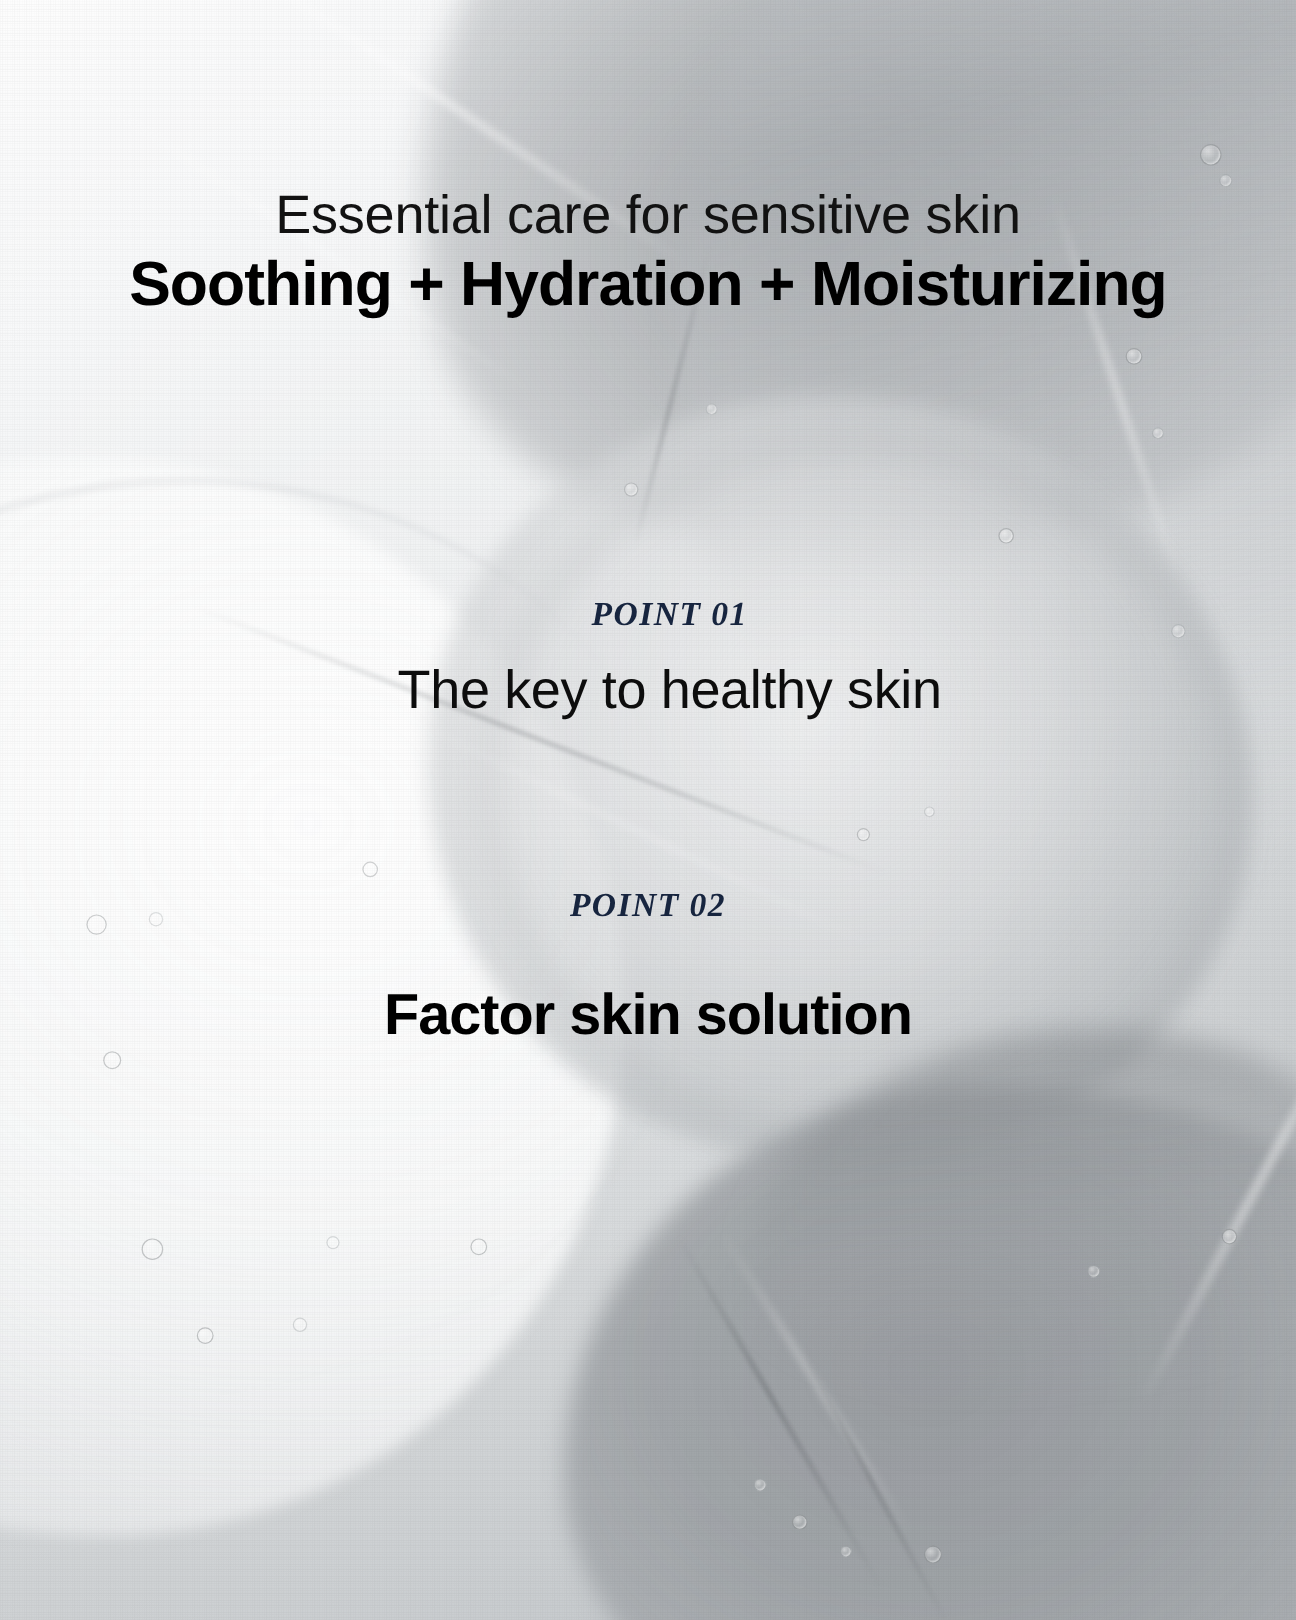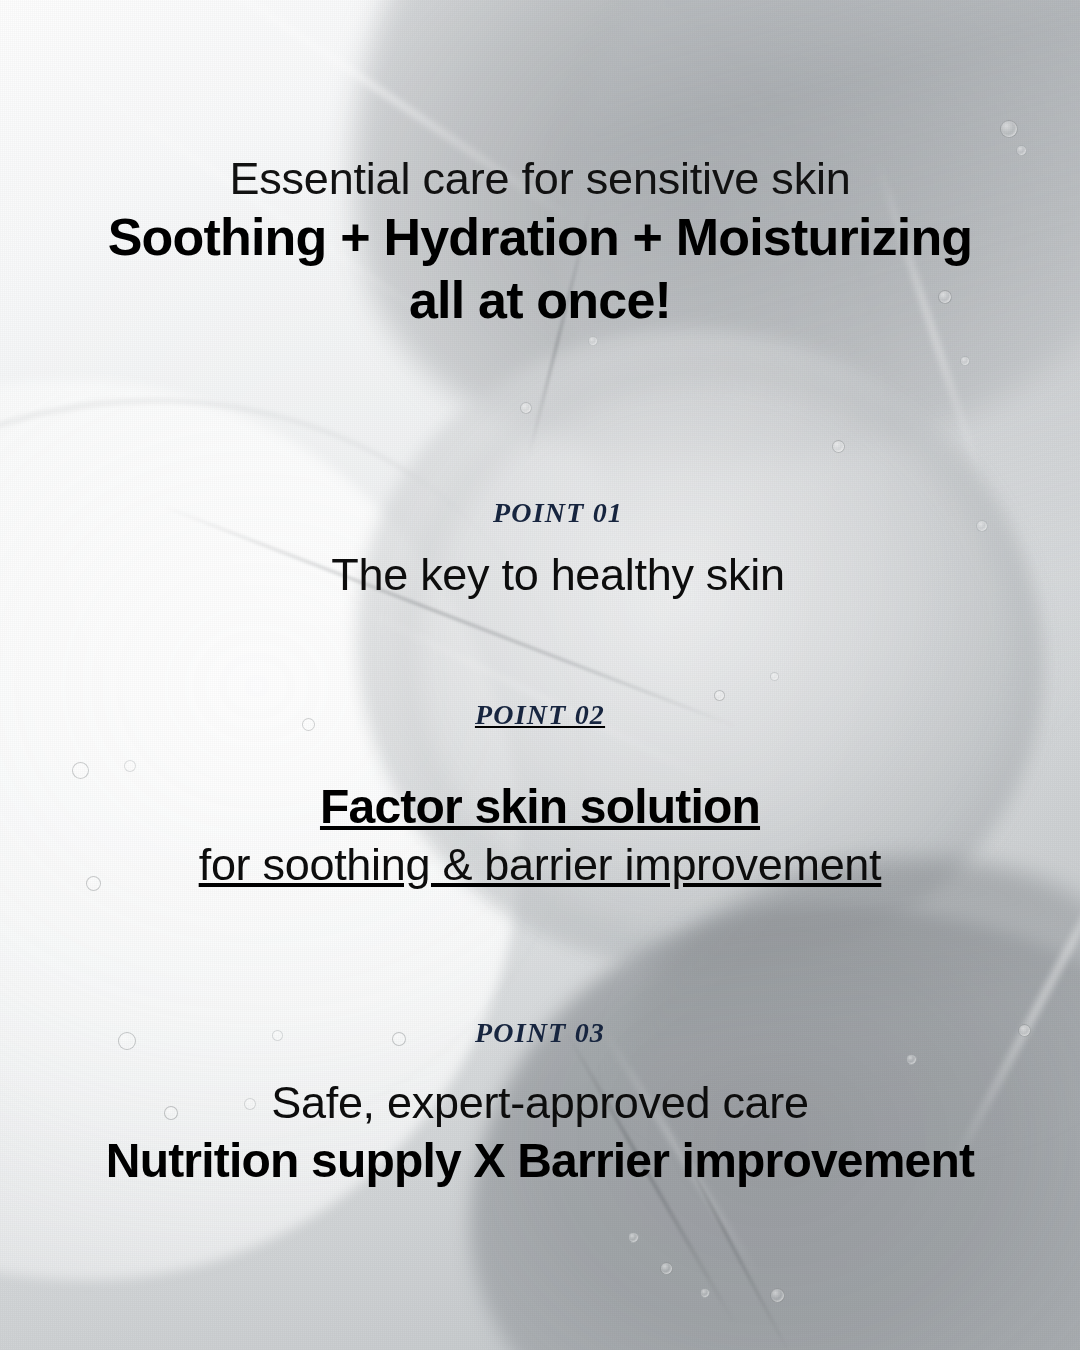--- a/index.html
+++ b/index.html
@@ -246,21 +246,21 @@
   .headline-main.second {
     margin-top: -2px;
   }
 
   .point-section {
     position: absolute;
     left: 0; right: 0;
     text-align: center;
   }
   .point-section.p1 { top: 498px; padding-left: 36px; }
-  .point-section.p2 { top: 700px; text-decoration: underline; }
+  .point-section.p2 { top: 740px; }
   .point-section.p3 { top: 1018px; }
 
   .point-kicker {
     font-family: "Liberation Serif", "DejaVu Serif", serif;
     font-style: italic;
     font-weight: 700;
     font-size: 28px;
     letter-spacing: 1.2px;
     color: #17253f;
     line-height: 1.1;
@@ -350,40 +350,31 @@
   </div>
 
   <div class="bg-layer vignette"></div>
   <div class="bg-layer grain"></div>
 
   <div class="content">
 
     <div class="headline-block">
       <div class="headline-sub">Essential care for sensitive skin</div>
       <div class="headline-main">Soothing + Hydration + Moisturizing</div>
-      <div class="headline-main second">all at once!</div>
     </div>
 
     <div class="point-section p1">
       <div class="point-kicker">POINT 01</div>
       <div class="point-lines">
         <div class="point-line regular">The key to healthy skin</div>
       </div>
     </div>
 
     <div class="point-section p2">
       <div class="point-kicker">POINT 02</div>
       <div class="point-lines">
         <div class="point-line bold">Factor skin solution</div>
-        <div class="point-line regular">for soothing &amp; barrier improvement</div>
       </div>
     </div>
 
-    <div class="point-section p3">
-      <div class="point-kicker">POINT 03</div>
-      <div class="point-lines">
-        <div class="point-line regular">Safe, expert-approved care</div>
-        <div class="point-line bold">Nutrition supply X Barrier improvement</div>
-      </div>
-    </div>
 
   </div>
 </div>
 
 </body></html>

